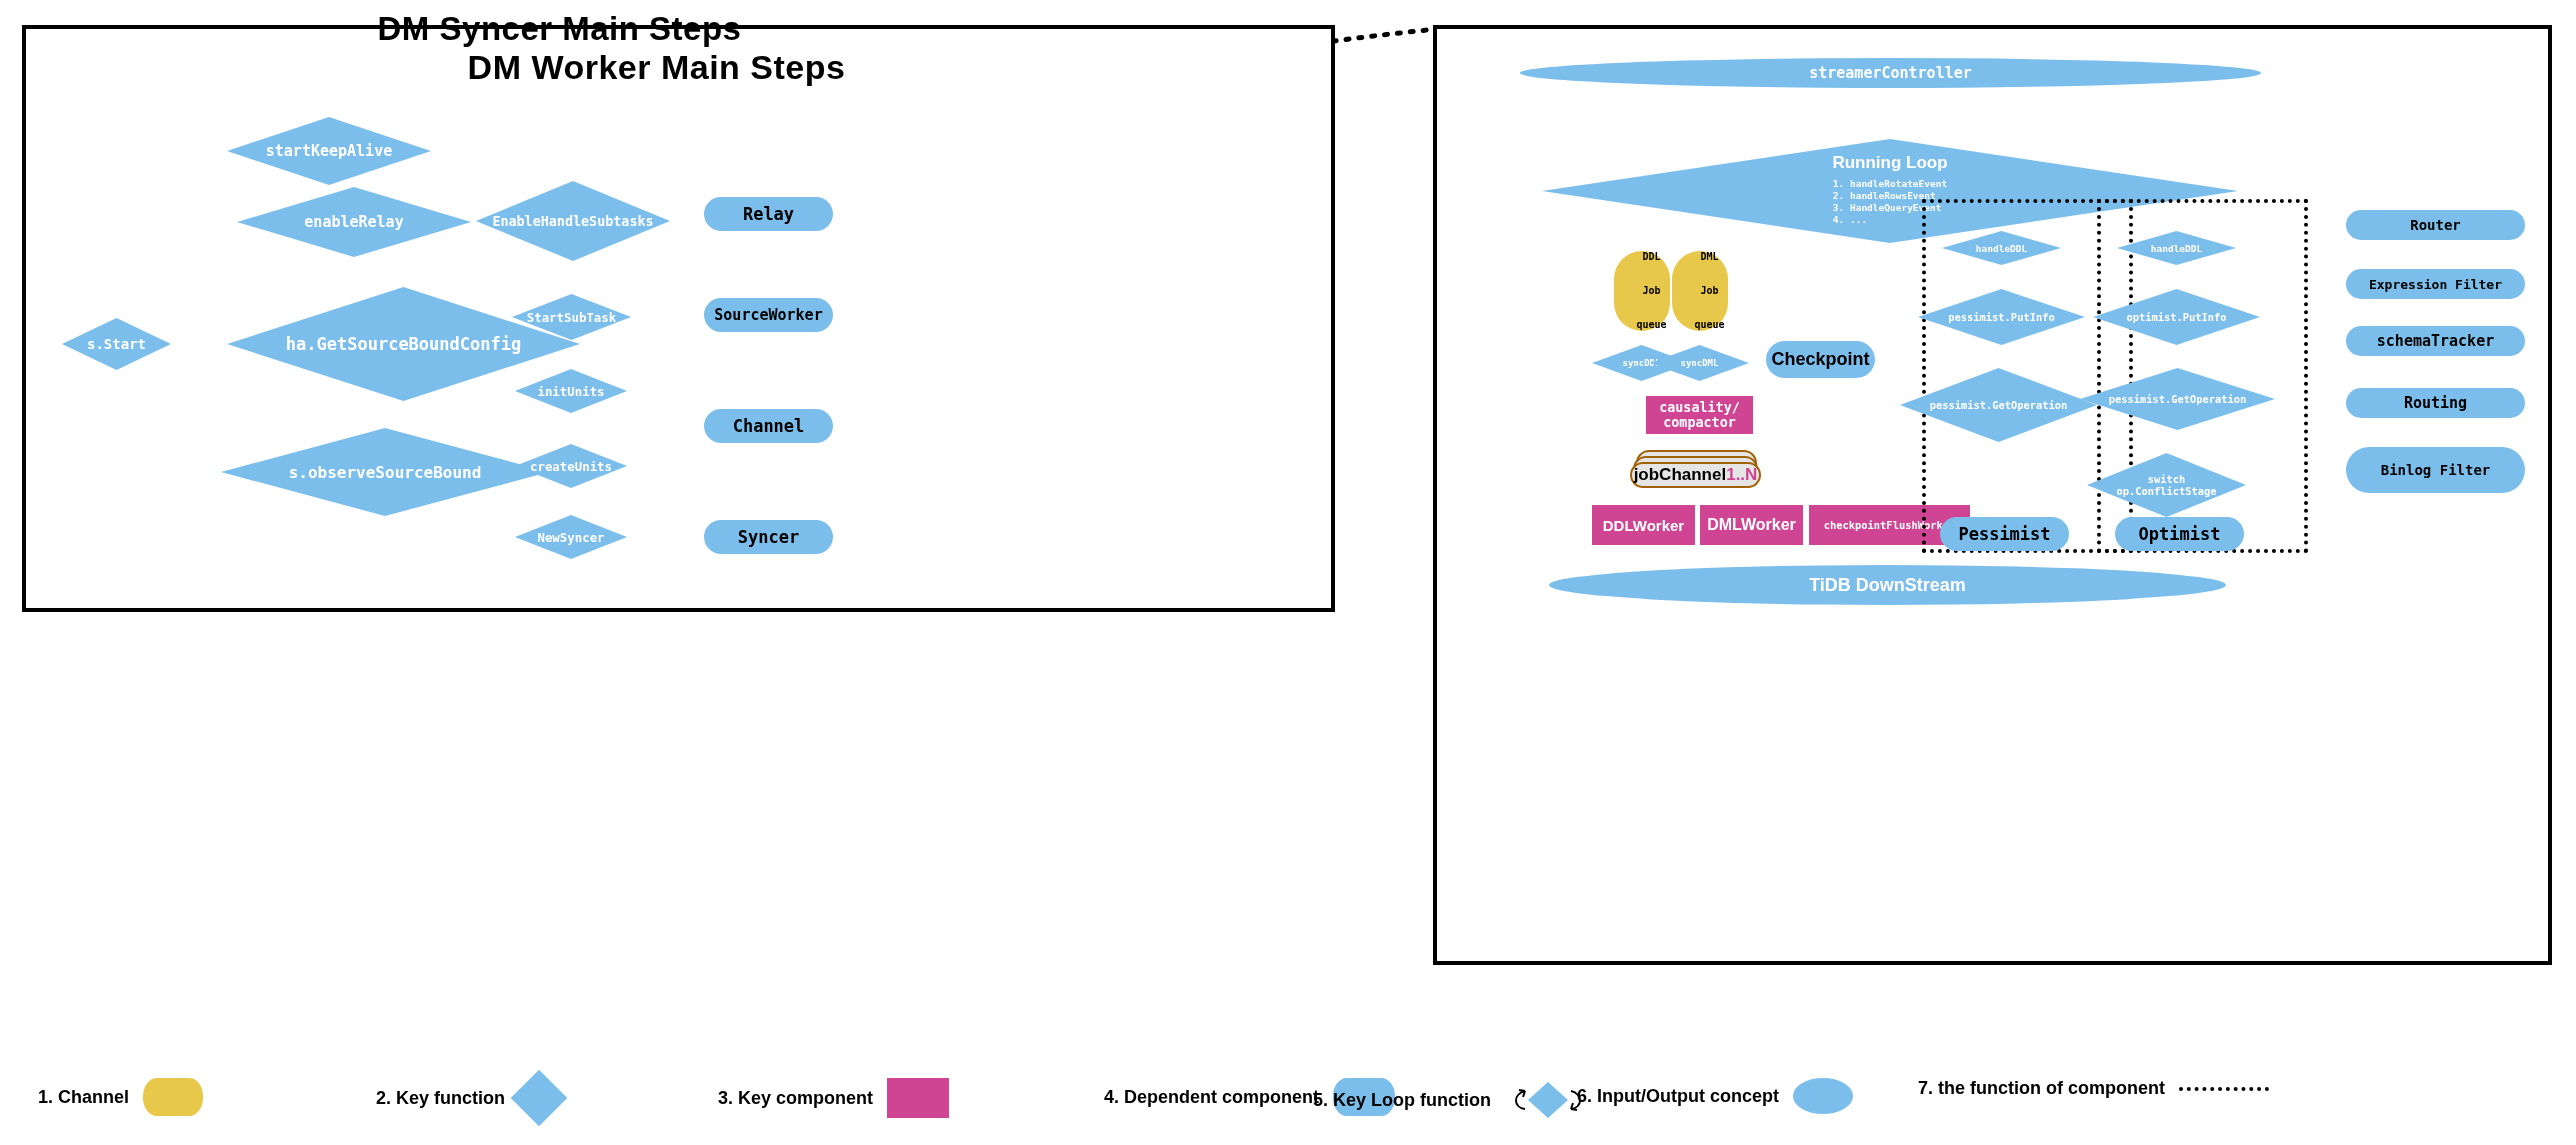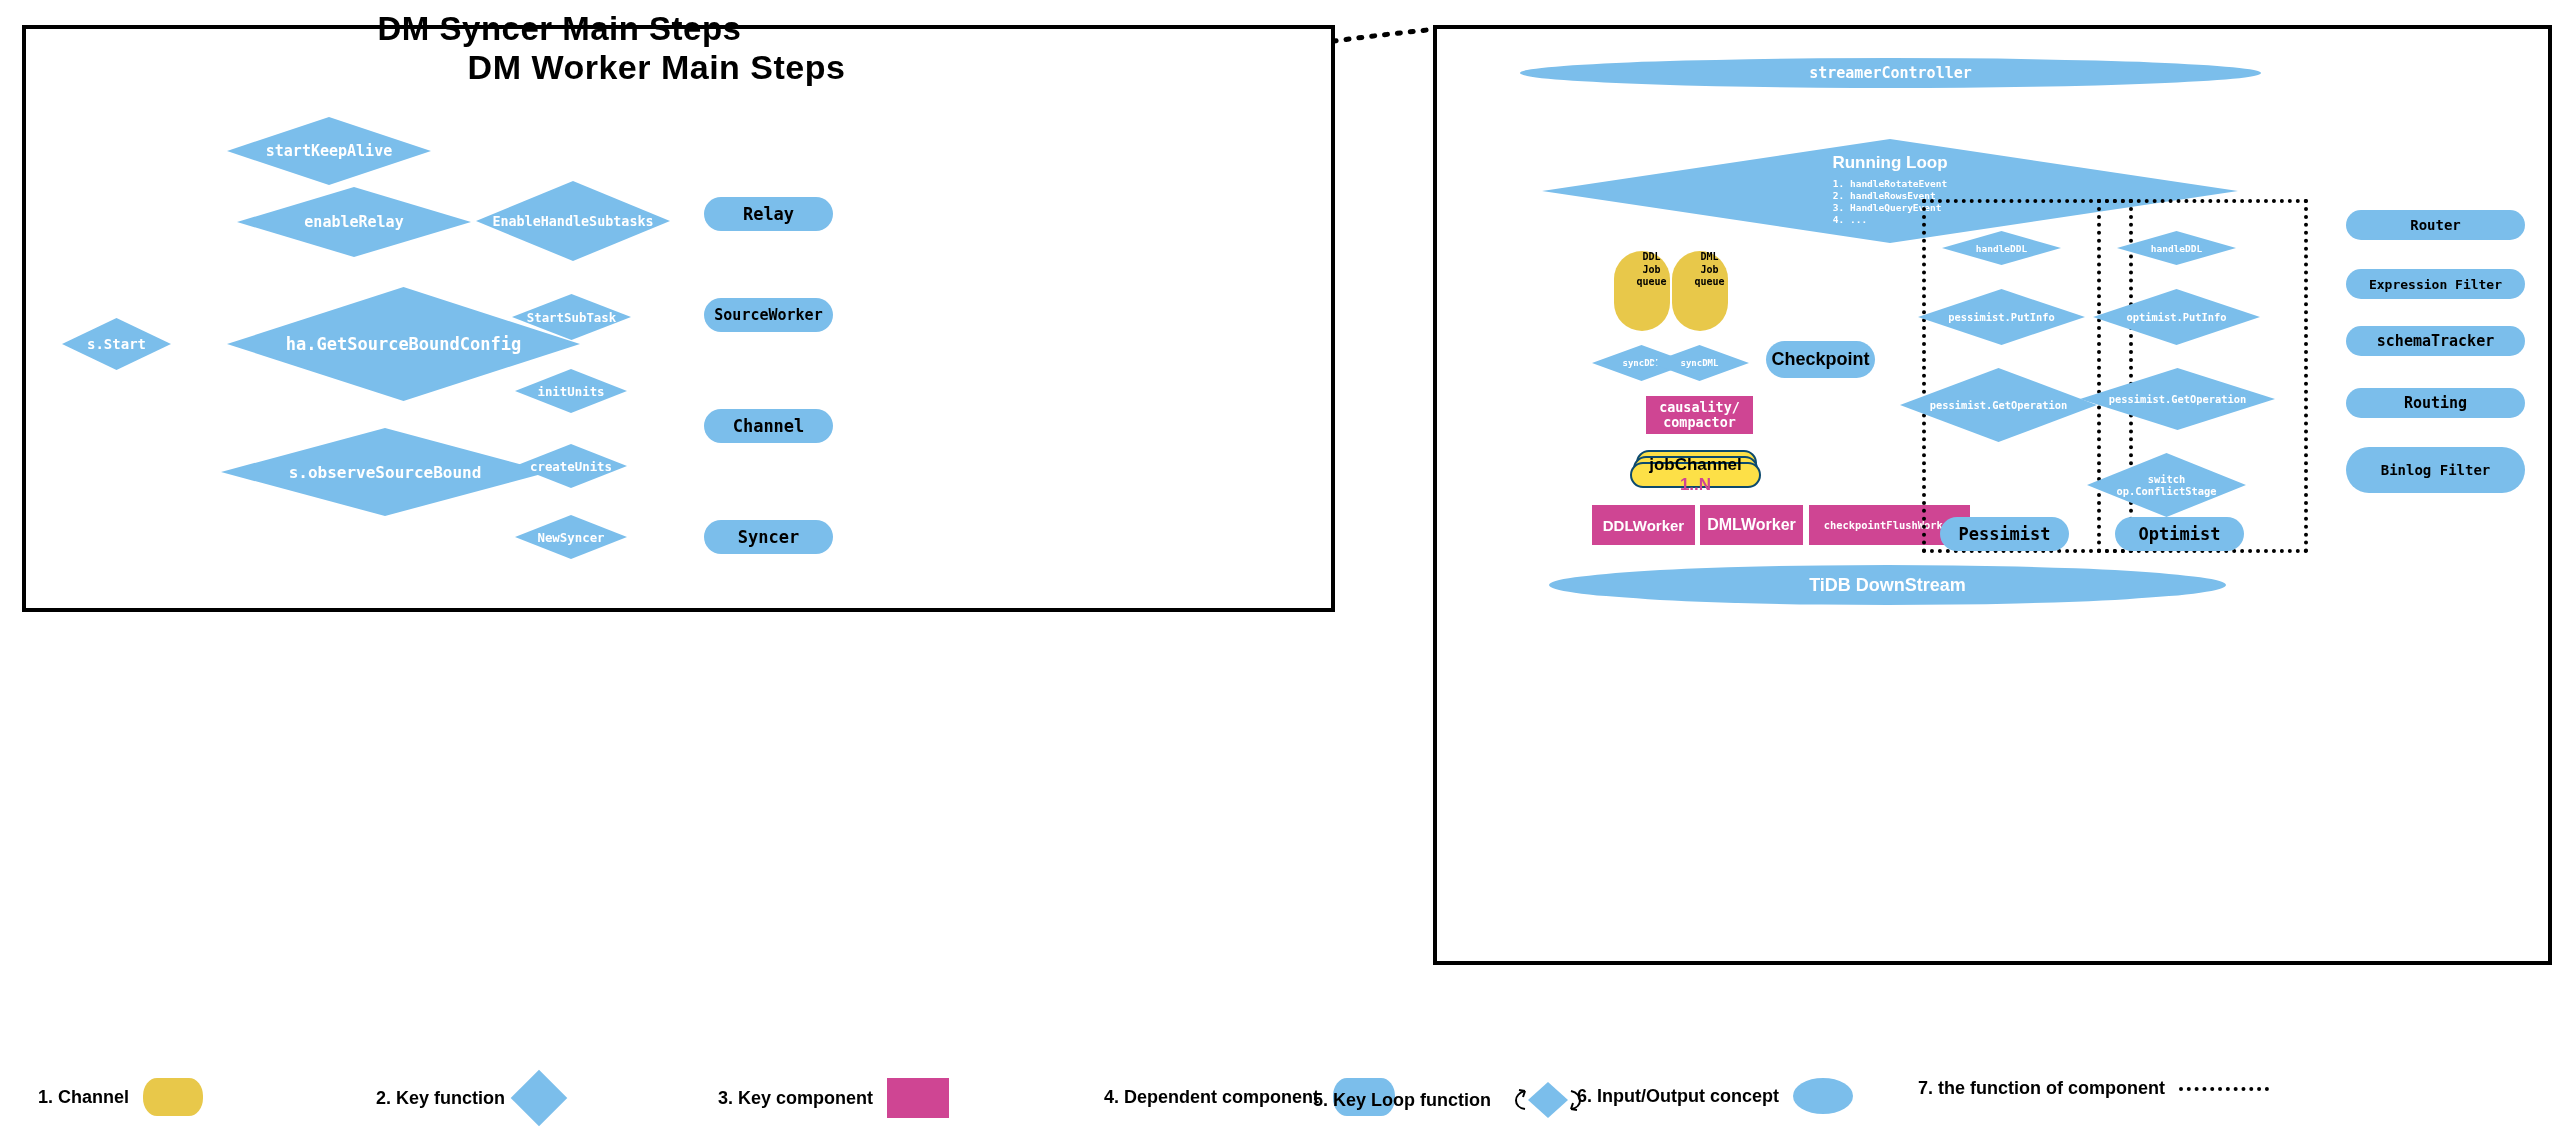--- a/index.html
+++ b/index.html
@@ -31,25 +31,25 @@
 
   .ellipse-sans{font-family:"Liberation Sans", sans-serif;}
 
   .rect-pink{background:#cf4593;color:#fff;
      font-family:"Liberation Sans", sans-serif;font-weight:bold;}
 
   .rect-pink-mono{font-family:"DejaVu Sans Mono", monospace;}
 
   .queue{background:#e8c84a;border-radius:38px;color:#000;
      font-family:"DejaVu Sans Mono", monospace;font-weight:bold;
-     display:flex;align-items:center;justify-content:flex-start;line-height:1.25;padding-left:19px;}
+     display:flex;align-items:center;justify-content:space-between;line-height:1.25;padding-left:19px;}
 
   .chanstack{position:absolute;}
-  .chanstack .lay{position:absolute;background:#fde047;border:2px solid #0c4a6e;
-     border-radius:28px;box-sizing:border-box;flex-direction:column;}
+  .chanstack .lay{position:absolute;background:#e5e5e5;border:2px solid #a16207;
+     border-radius:28px;box-sizing:border-box;}
   .chanstack .top{display:flex;align-items:center;justify-content:center;
      font-family:"Liberation Sans", sans-serif;font-weight:bold;color:#000;font-size:17px;}
   .chanstack .nsuffix{color:#cf4593;}
 
   .dotbox{position:absolute;border:4px dotted #000;box-sizing:border-box;background:transparent;}
 
   svg.edges{position:absolute;left:0;top:0;width:2576px;height:1145px;pointer-events:none;}
 
   
   #legend{position:absolute;left:0;top:1070px;width:2576px;height:60px;}

